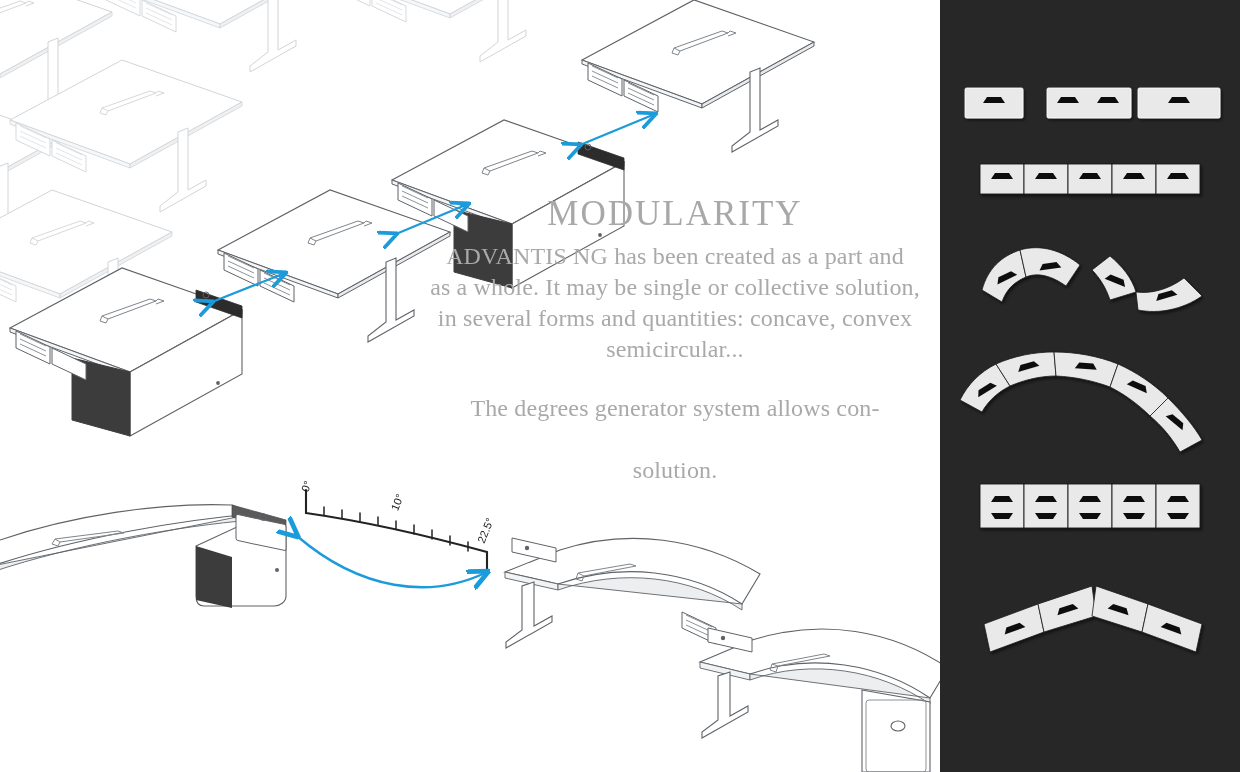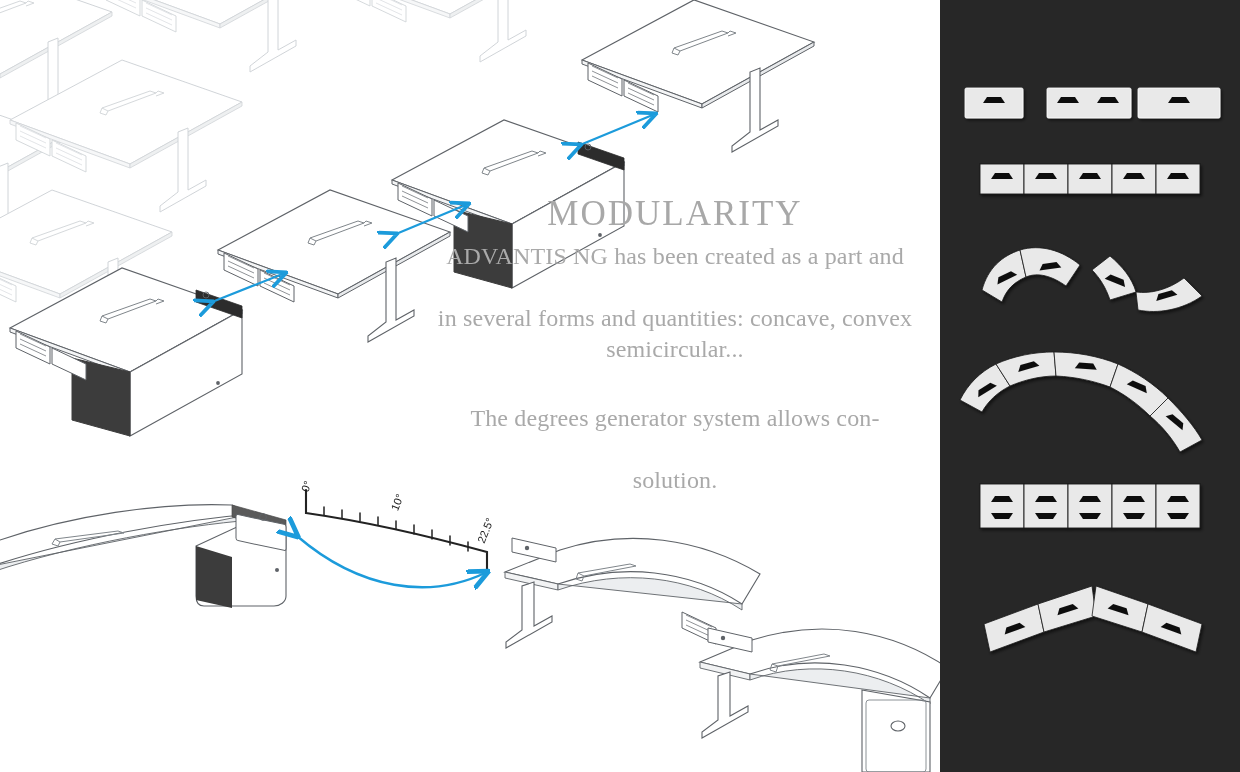--- a/index.html
+++ b/index.html
@@ -48,21 +48,21 @@
     white-space: nowrap;
   }
   .para {
     font-size: 24px;
     font-weight: 300;
     line-height: 31px;
     color: #a9a9a9;
     letter-spacing: 0.15px;
     margin: 0;
   }
-  #para-2 { margin-top: 38px; }
+  #para-2 { margin-top: 28px; }
 
   
   #dark-panel {
     position: absolute;
     left: 940px;
     top: 0;
     width: 300px;
     height: 772px;
     background: #272727;
   }
@@ -232,21 +232,21 @@
         <path d="M708,628 L752,638 L752,652 L708,642 Z" fill="#ffffff" stroke="#5f6368" stroke-width="1"></path>
         <circle cx="723" cy="638" r="2.2" fill="#5f6368"></circle>
       </g>
     </svg>
   </div>
 
   <div id="text-block">
     <h1 id="heading">MODULARITY</h1>
     <p class="para" id="para-1">
       <span>ADVANTIS NG has been created as a part and</span><br>
-      <br>
+      <span>as a whole. It may be single or collective solution,</span><br>
       <span>in several forms and quantities: concave, convex</span><br>
       <span>semicircular...</span>
     </p>
     <p class="para" id="para-2">
       <span>The degrees generator system allows con-</span><br>
       <br>
       <span>solution.</span>
     </p>
   </div>
 

